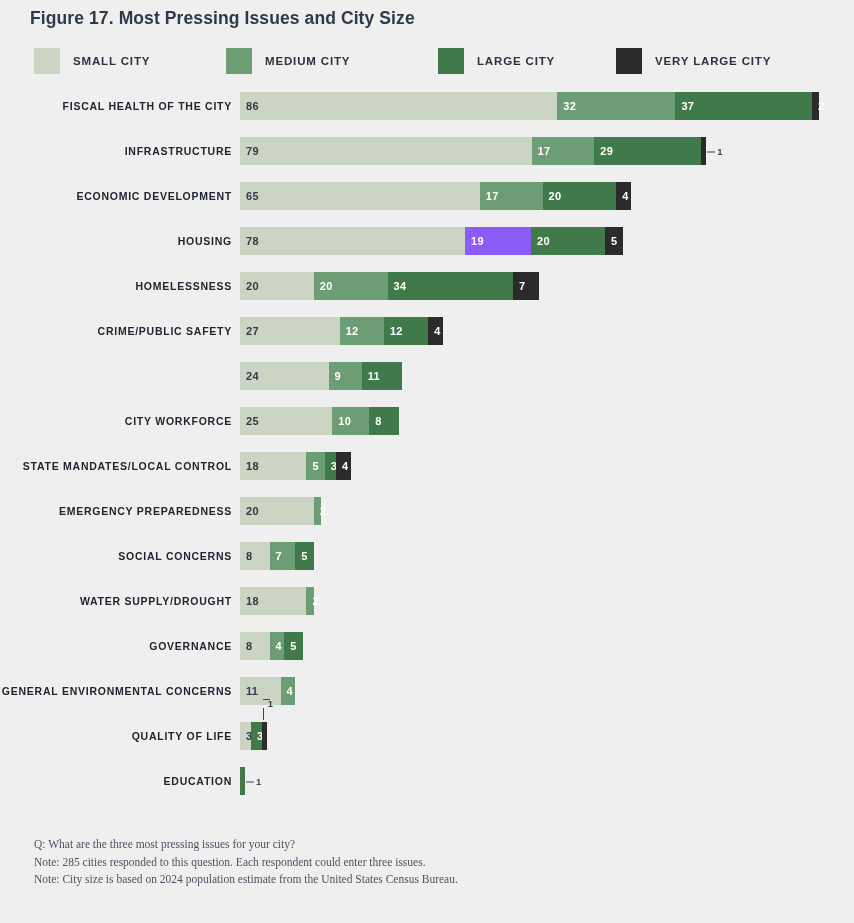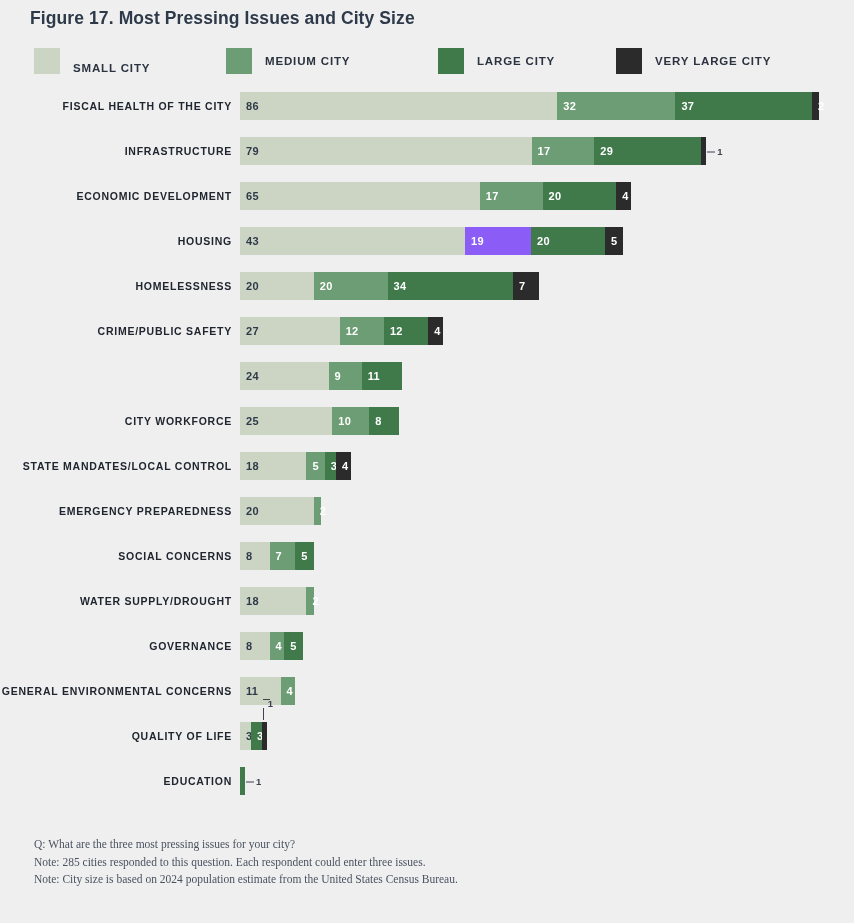--- a/index.html
+++ b/index.html
@@ -191,21 +191,21 @@
   }
 </style>
 </head>
 <body>
 
 <div class="figure">
 
   <div class="chart-title">Figure 17. Most Pressing Issues and City Size</div>
 
   <div class="legend">
-      <div class="legend-item" style="left: 0px; align-items: flex-end;">
+      <div class="legend-item" style="left: 0px;">
         <span class="legend-swatch" style="background: rgb(204, 213, 195);"></span>
         <span class="legend-label">SMALL CITY</span>
       </div>
       <div class="legend-item" style="left: 192px;">
         <span class="legend-swatch" style="background: rgb(109, 157, 116);"></span>
         <span class="legend-label">MEDIUM CITY</span>
       </div>
       <div class="legend-item" style="left: 404px;">
         <span class="legend-swatch" style="background: rgb(64, 122, 74);"></span>
         <span class="legend-label">LARGE CITY</span>
@@ -265,21 +265,21 @@
           </div>
           <div class="seg verylarge" style="width: 14.76px; background: rgb(43, 43, 43);">
             <span class="seg-value">4</span>
           </div>
         </div>
       </div>
       <div class="row" style="top: 135px;">
         <div class="row-label">HOUSING</div>
         <div class="bar">
           <div class="seg small" style="width: 225.09px; background: rgb(204, 213, 195);">
-            <span class="seg-value">43</span>
+            <span class="seg-value">78</span>
           </div>
           <div class="seg medium" style="width: 66px; background: #8b5cf6;">
             <span class="seg-value">19</span>
           </div>
           <div class="seg large" style="width: 73.8px; background: rgb(64, 122, 74);">
             <span class="seg-value">20</span>
           </div>
           <div class="seg verylarge" style="width: 18.45px; background: rgb(43, 43, 43);">
             <span class="seg-value">5</span>
           </div>

